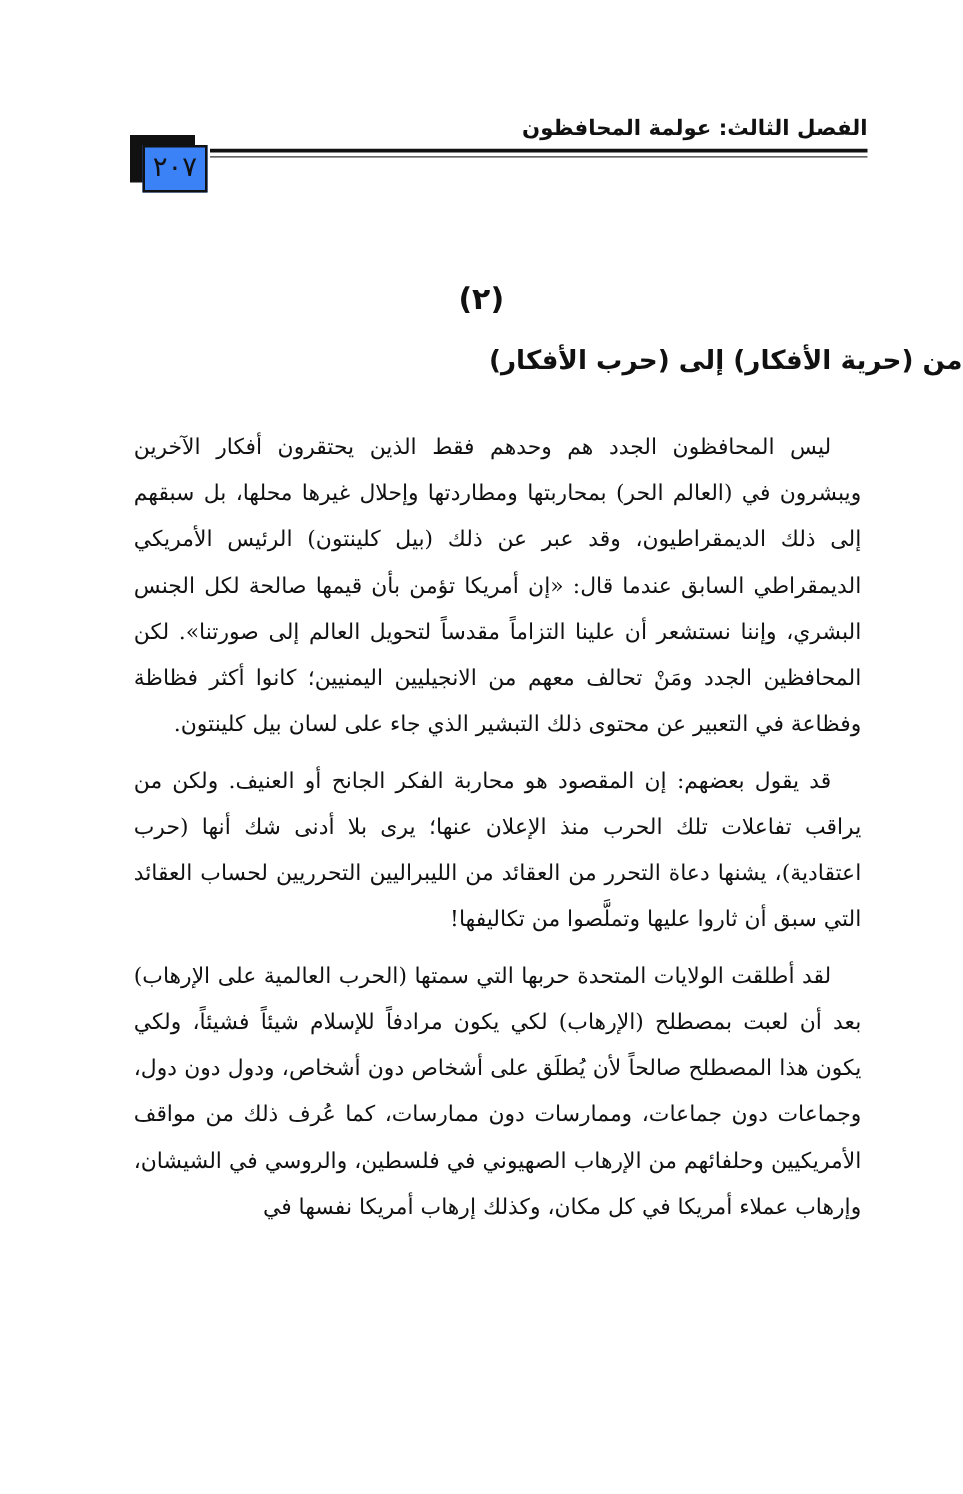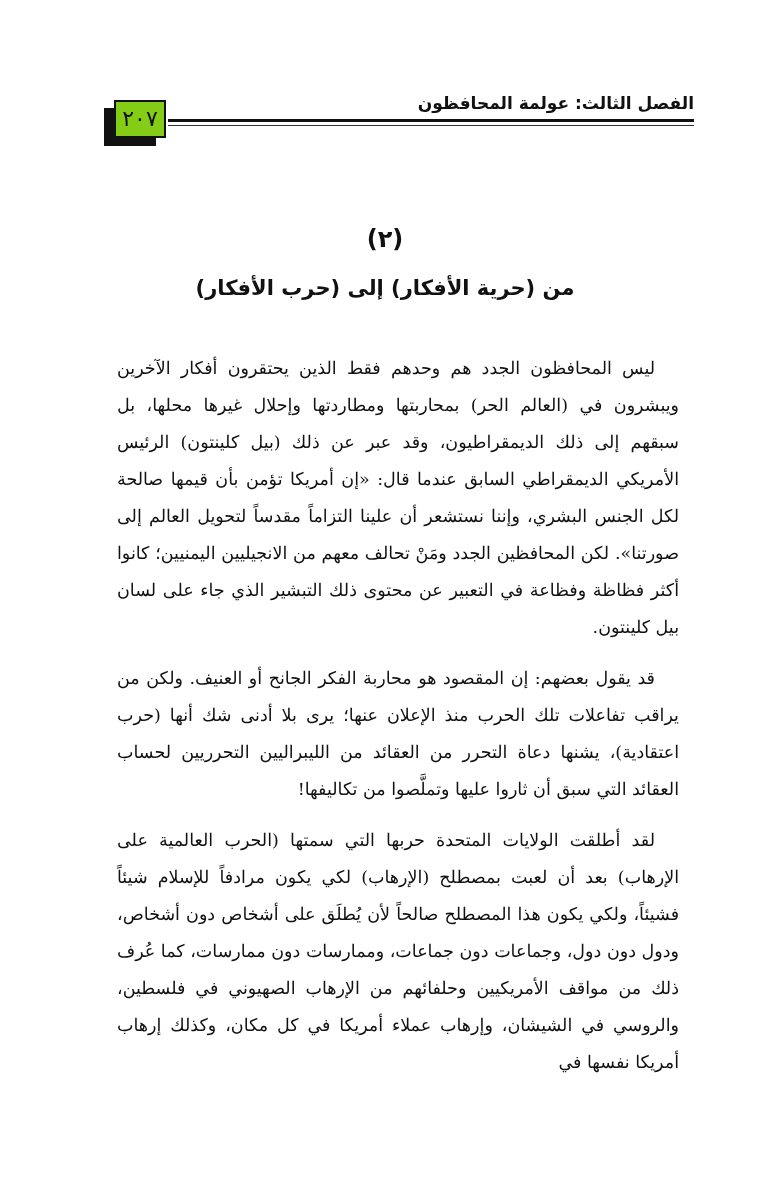--- a/index.html
+++ b/index.html
@@ -60,24 +60,24 @@
       position: absolute;
       left: 0;
       top: 16px;
       width: 52px;
       height: 38px;
       background: #111;
     }
     .page-number-box {
       position: absolute;
       left: 10px;
-      top: 8px;
+      top: 24px;
       width: 52px;
       height: 38px;
-      background: #84cc16;
+      background: #3b82f6;
       border: 2px solid #111;
       box-sizing: border-box;
       display: flex;
       align-items: center;
       justify-content: center;
       font-family: "DejaVu Sans", "Liberation Sans", sans-serif;
       font-size: 22px;
       line-height: 1;
       direction: ltr;
     }
@@ -91,42 +91,41 @@
       font-family: "DejaVu Sans", "Liberation Sans", sans-serif;
       font-weight: bold;
       font-size: 24px;
       line-height: 30px;
       direction: rtl;
     }
     .section-title {
       position: absolute;
       left: 0; right: 0;
       top: 274px;
-      text-align: center;
       font-family: "DejaVu Sans", "Liberation Sans", sans-serif;
       font-weight: bold;
       font-size: 21px;
       line-height: 28px;
       direction: rtl;
     }
 
     
     .body-text {
       position: absolute;
       left: 103px;
       width: 590px;
       top: 336px;
       direction: rtl;
       text-align: justify;
       text-align-last: right;
       font-size: 17.5px;
       line-height: 37px;
     }
     .para {
-      margin: 14px;
+      margin: 4px;
       text-indent: 24px;
     }
     .para + .para {
       margin-top: 8px;
     }
   </style>
 </head>
 <body>
 
 <div class="page">

